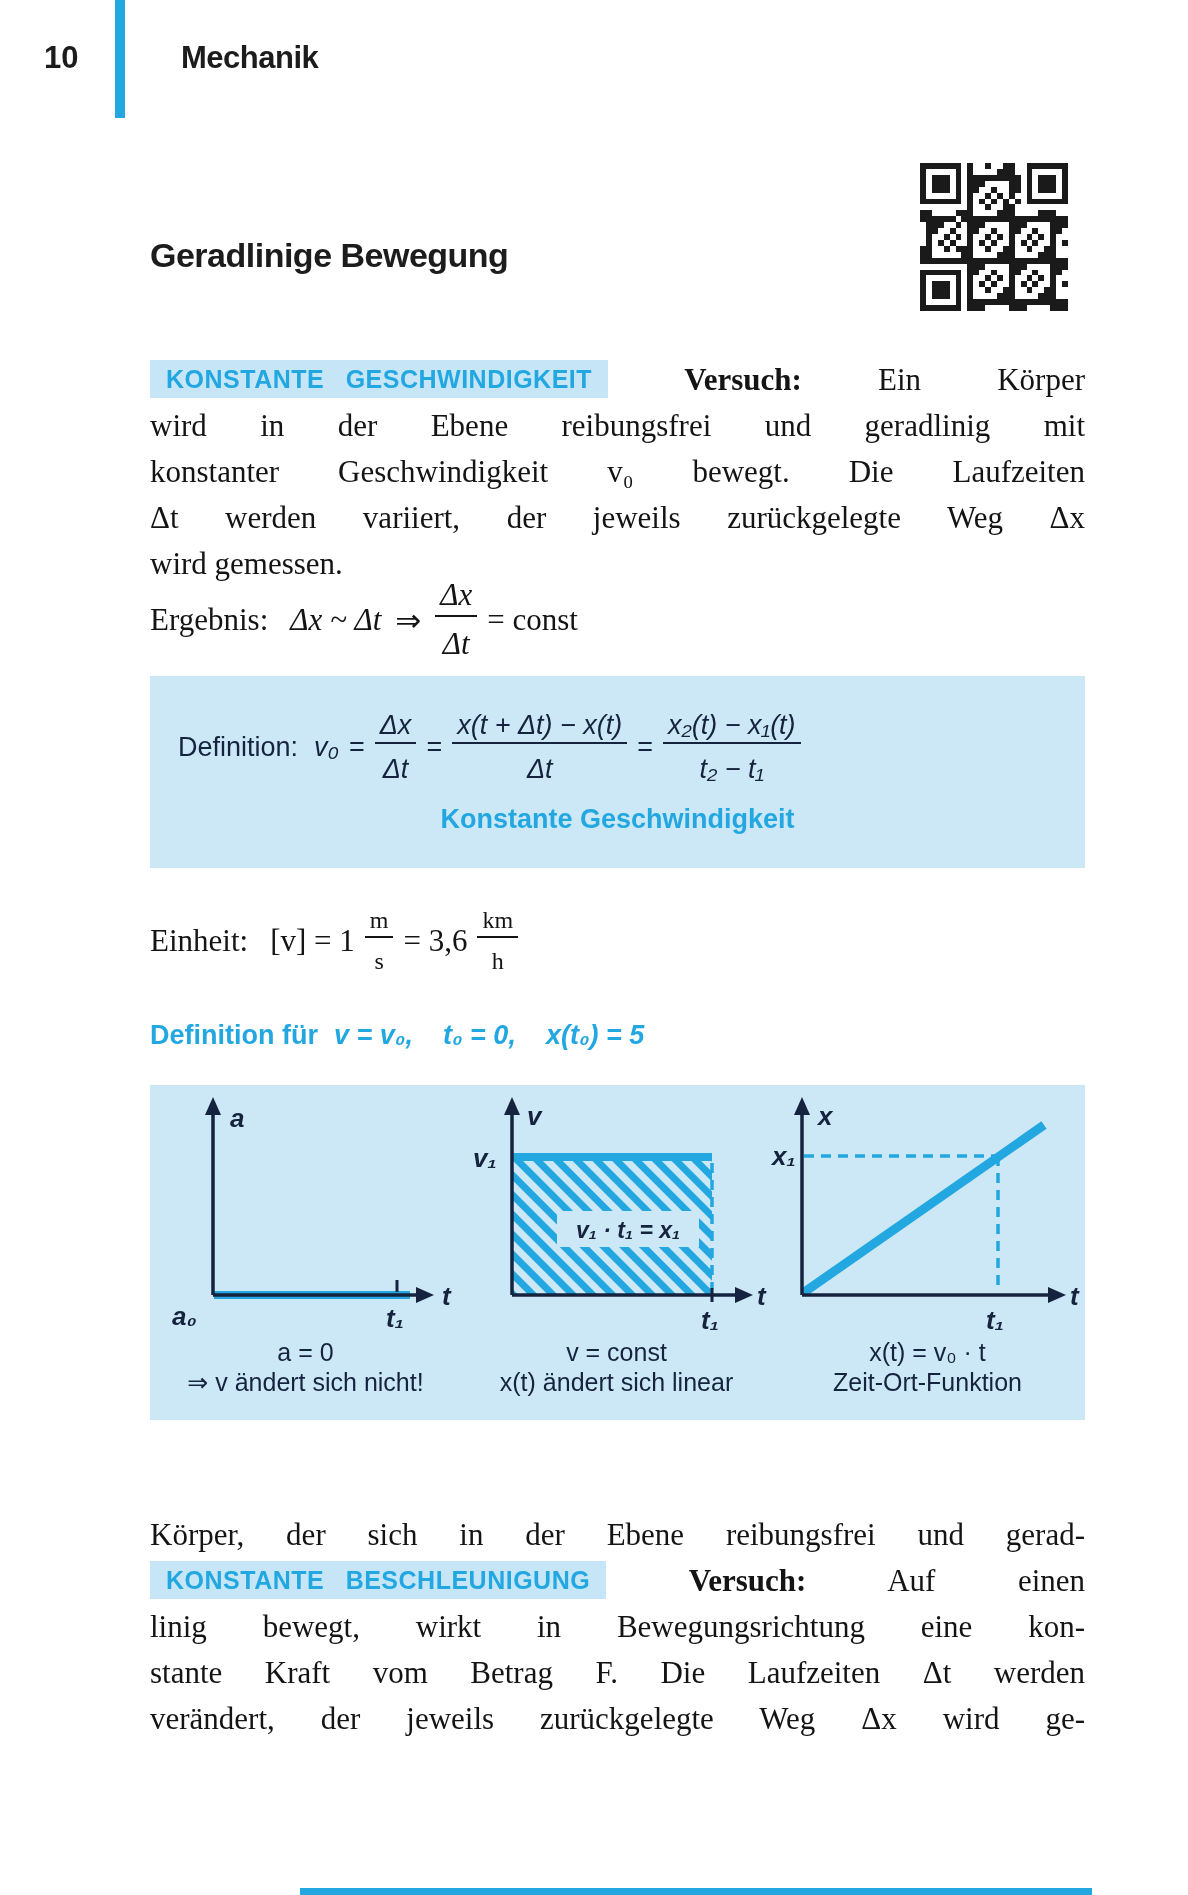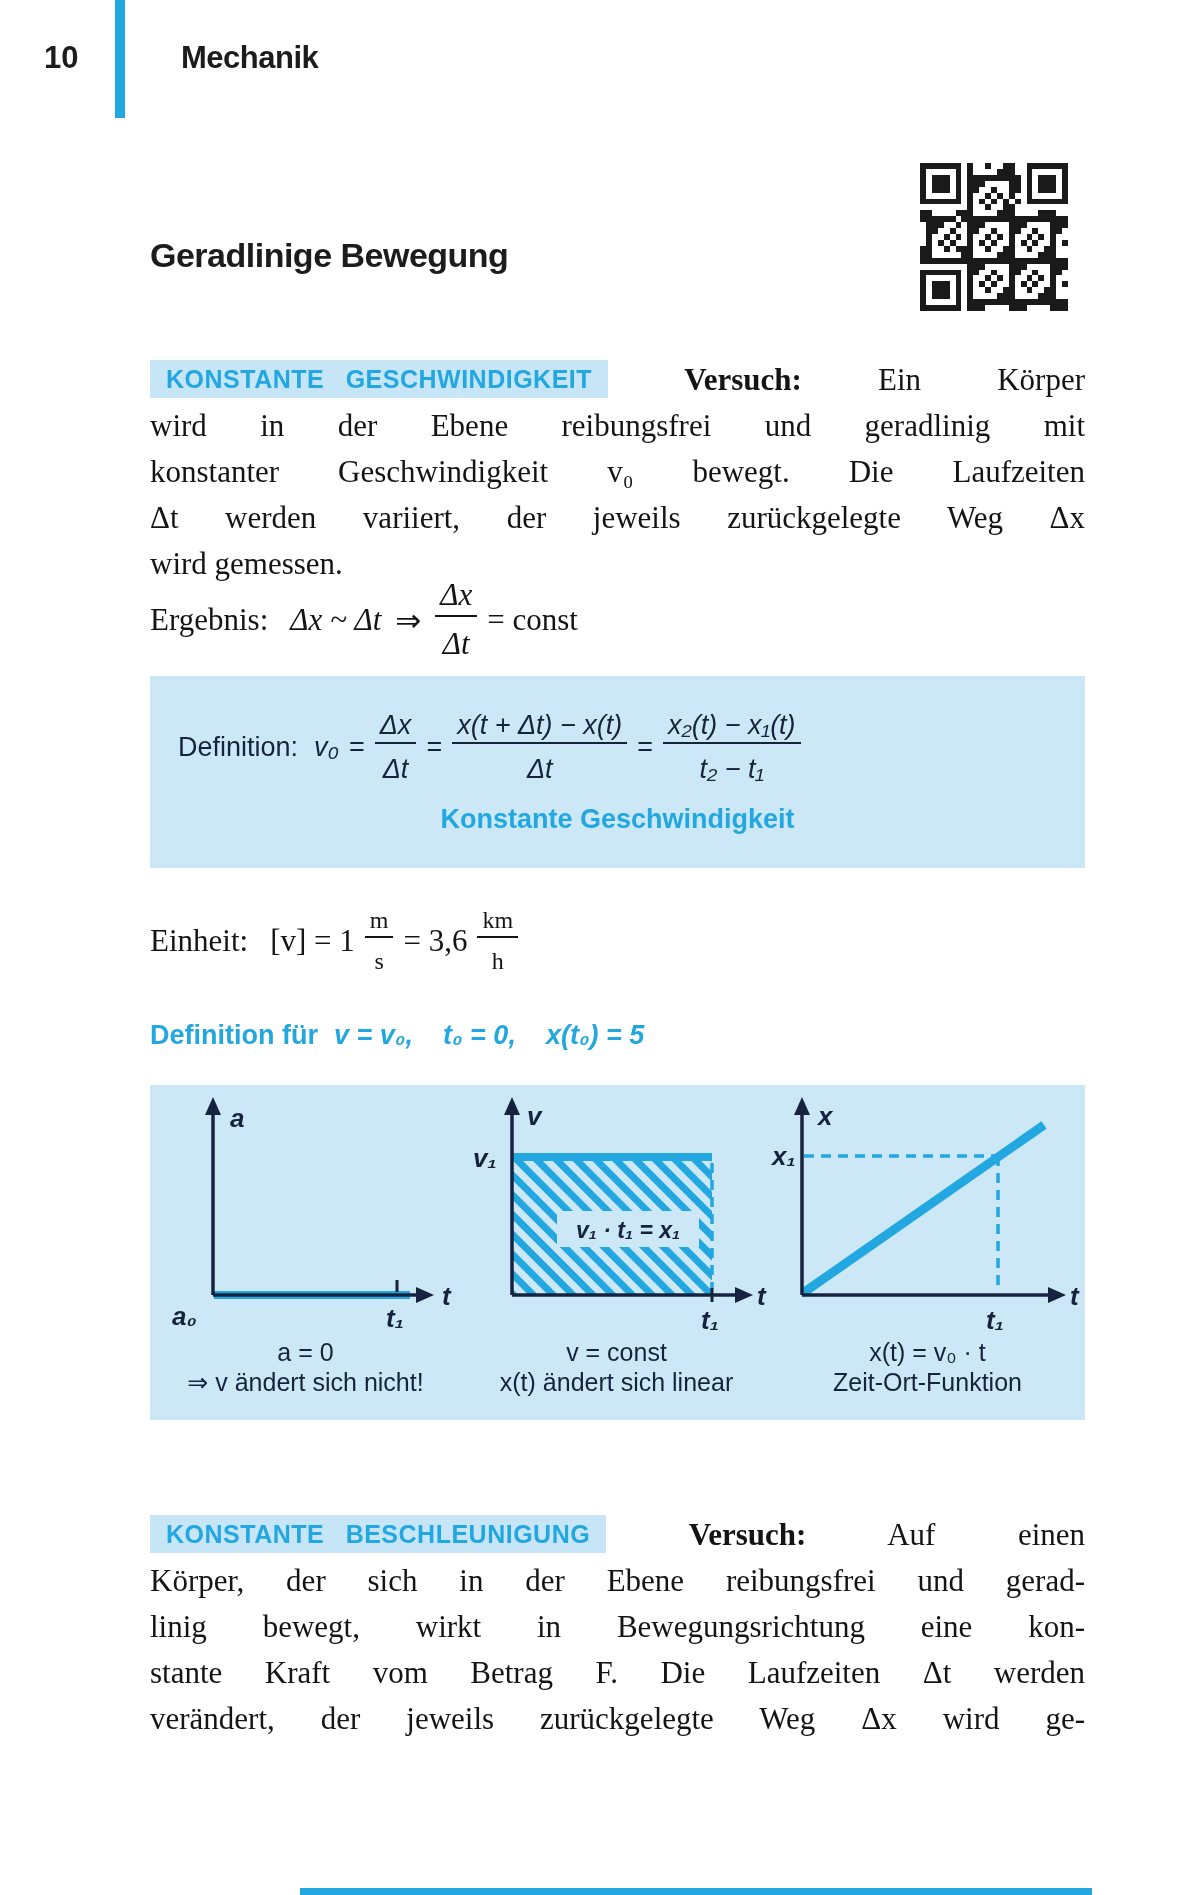--- a/index.html
+++ b/index.html
@@ -554,21 +554,21 @@
         <text class="axlabel" x="298" y="216">t</text>
         <text class="axlabel" x="0" y="76">x₁</text>
         <text class="axlabel" x="214" y="240">t₁</text>
       </svg>
       <div class="cap c1 math">x(t) = v₀ · t</div>
       <div class="cap c2">Zeit-Ort-Funktion</div>
     </div>
   </div>
 
   <div class="para" style="top:1512px;">
+    <div class="tline">Körper, der sich in der Ebene reibungsfrei und gerad-</div>
     <div class="tline"><span class="chip">KONSTANTE BESCHLEUNIGUNG</span> <span class="bold">Versuch:</span> <span>Auf einen</span></div>
-    <div class="tline">Körper, der sich in der Ebene reibungsfrei und gerad-</div>
     <div class="tline">linig bewegt, wirkt in Bewegungsrichtung eine kon-</div>
     <div class="tline">stante Kraft vom Betrag F. Die Laufzeiten Δt werden</div>
     <div class="tline">verändert, der jeweils zurückgelegte Weg Δx wird ge-</div>
   </div>
 
   <div class="bottombar"></div>
 </div>
 
 </body></html>

